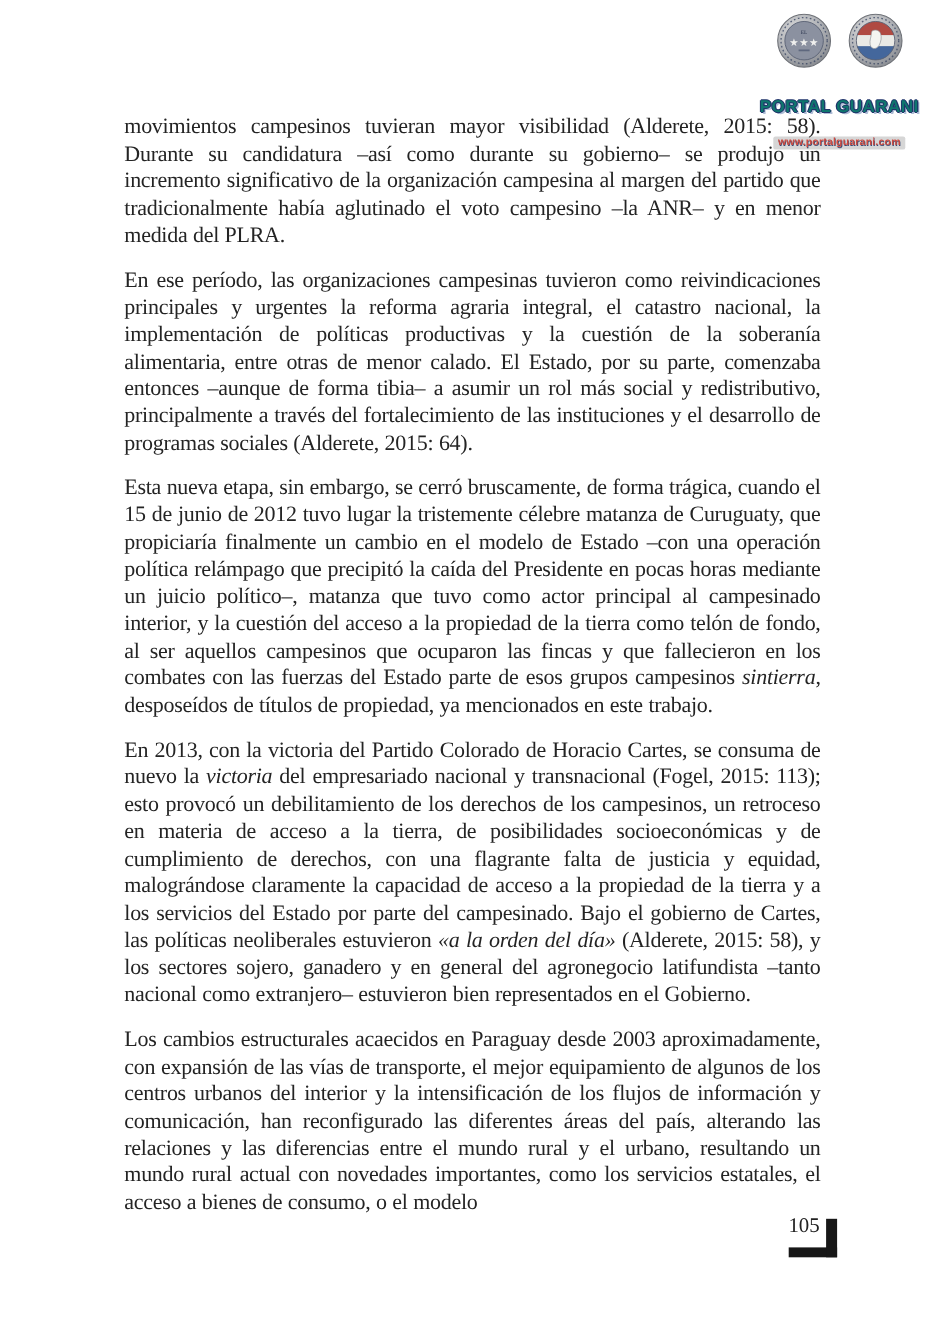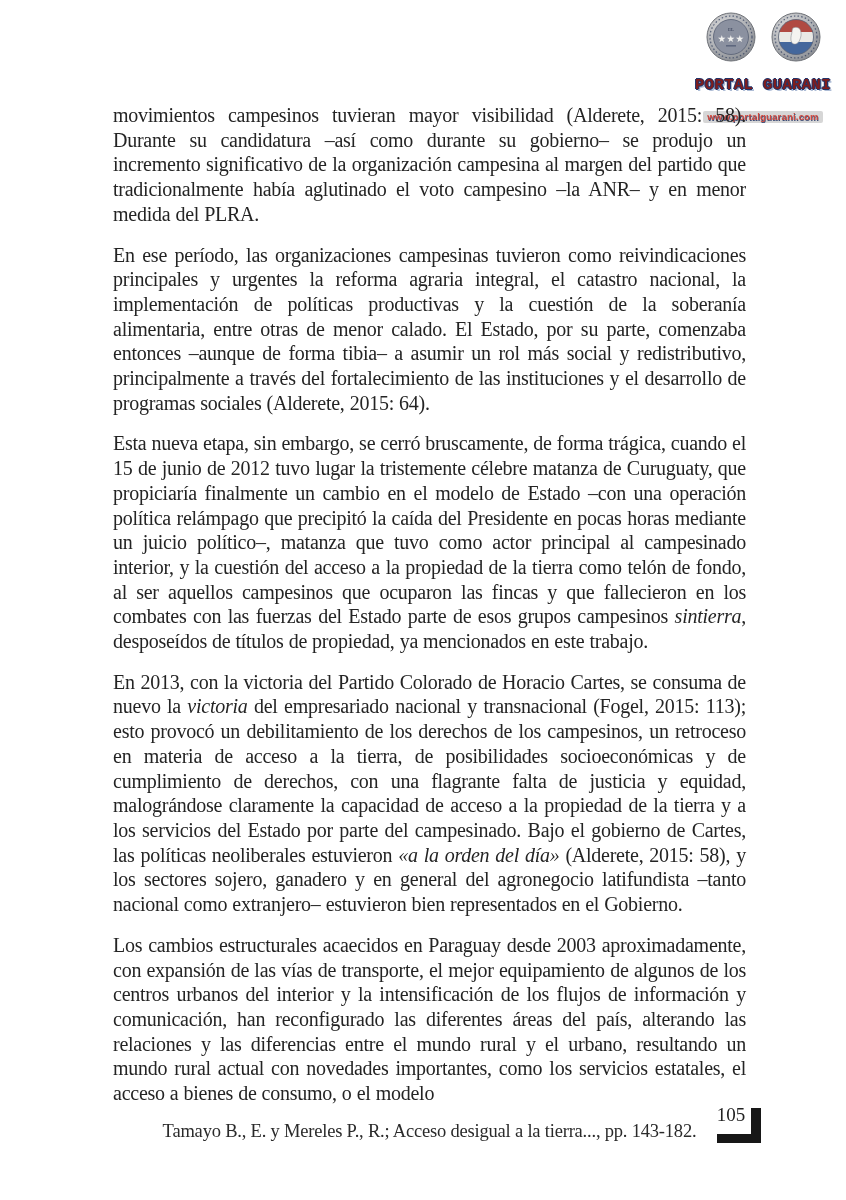--- a/index.html
+++ b/index.html
@@ -36,27 +36,27 @@
   .logo {
     position: absolute;
     top: 12px; right: 8px;
     width: 150px;
     text-align: center;
     user-select: none;
   }
   .coins { display: flex; justify-content: center; gap: 15px; }
   .coin { width: 50px; height: 50px; display: block; }
   .logo-title {
-    margin-top: 14px;
-    font-family: Liberation Mono, monospace;
+    margin-top: 27px;
+    font-family: Liberation Sans, sans-serif;
     font-weight: 800;
     font-size: 15.5px;
     letter-spacing: 0.4px;
     white-space: nowrap;
-    color: #7f1d1d;
+    color: #0f766e;
     text-shadow:
       1px 0 0 #21356b, -1px 0 0 #21356b,
       0 1px 0 #21356b, 0 -1px 0 #21356b,
       2px 2px 0 #aebdd6;
   }
   .logo-url {
     display: inline-block;
     margin-top: 17px;
     font-family: "Liberation Sans", "DejaVu Sans", sans-serif;
     font-weight: 700;
@@ -148,17 +148,16 @@
   </div>
 
   <div class="text-block">
       <p><span>movimientos campesinos tuvieran mayor visibilidad (Alderete, 2015: 58). Durante su candidatura –así como durante su gobierno– se produjo un incremento significativo de la organización campesina al margen del partido que tradicionalmente había aglutinado el voto campesino –la ANR– y en menor medida del PLRA.</span></p>
       <p><span>En ese período, las organizaciones campesinas tuvieron como reivindicaciones principales y urgentes la reforma agraria integral, el catastro nacional, la implementación de políticas productivas y la cuestión de la soberanía alimentaria, entre otras de menor calado. El Estado, por su parte, comenzaba entonces –aunque de forma tibia– a asumir un rol más social y redistributivo, principalmente a través del fortalecimiento de las instituciones y el desarrollo de programas sociales (Alderete, 2015: 64).</span></p>
       <p><span>Esta nueva etapa, sin embargo, se cerró bruscamente, de forma trágica, cuando el 15 de junio de 2012 tuvo lugar la tristemente célebre matanza de Curuguaty, que propiciaría finalmente un cambio en el modelo de Estado –con una operación política relámpago que precipitó la caída del Presidente en pocas horas mediante un juicio político–, matanza que tuvo como actor principal al campesinado interior, y la cuestión del acceso a la propiedad de la tierra como telón de fondo, al ser aquellos campesinos que ocuparon las fincas y que fallecieron en los combates con las fuerzas del Estado parte de esos grupos campesinos </span><em>sintierra</em><span>, desposeídos de títulos de propiedad, ya mencionados en este trabajo.</span></p>
       <p><span>En 2013, con la victoria del Partido Colorado de Horacio Cartes, se consuma de nuevo la </span><em>victoria</em><span> del empresariado nacional y transnacional (Fogel, 2015: 113); esto provocó un debilitamiento de los derechos de los campesinos, un retroceso en materia de acceso a la tierra, de posibilidades socioeconómicas y de cumplimiento de derechos, con una flagrante falta de justicia y equidad, malográndose claramente la capacidad de acceso a la propiedad de la tierra y a los servicios del Estado por parte del campesinado. Bajo el gobierno de Cartes, las políticas neoliberales estuvieron </span><em>«a la orden del día»</em><span> (Alderete, 2015: 58), y los sectores sojero, ganadero y en general del agronegocio latifundista –tanto nacional como extranjero– estuvieron bien representados en el Gobierno.</span></p>
       <p><span>Los cambios estructurales acaecidos en Paraguay desde 2003 aproximadamente, con expansión de las vías de transporte, el mejor equipamiento de algunos de los centros urbanos del interior y la intensificación de los flujos de información y comunicación, han reconfigurado las diferentes áreas del país, alterando las relaciones y las diferencias entre el mundo rural y el urbano, resultando un mundo rural actual con novedades importantes, como los servicios estatales, el acceso a bienes de consumo, o el modelo</span></p>
     </div>
 
-  <div class="footer-citation">Tamayo B., E. y Mereles P., R.; Acceso desigual a la tierra..., pp. 143-182.</div>
   <div class="page-number">105</div>
   <div class="corner-mark"></div>
 
 </div>
 
 </body></html>

